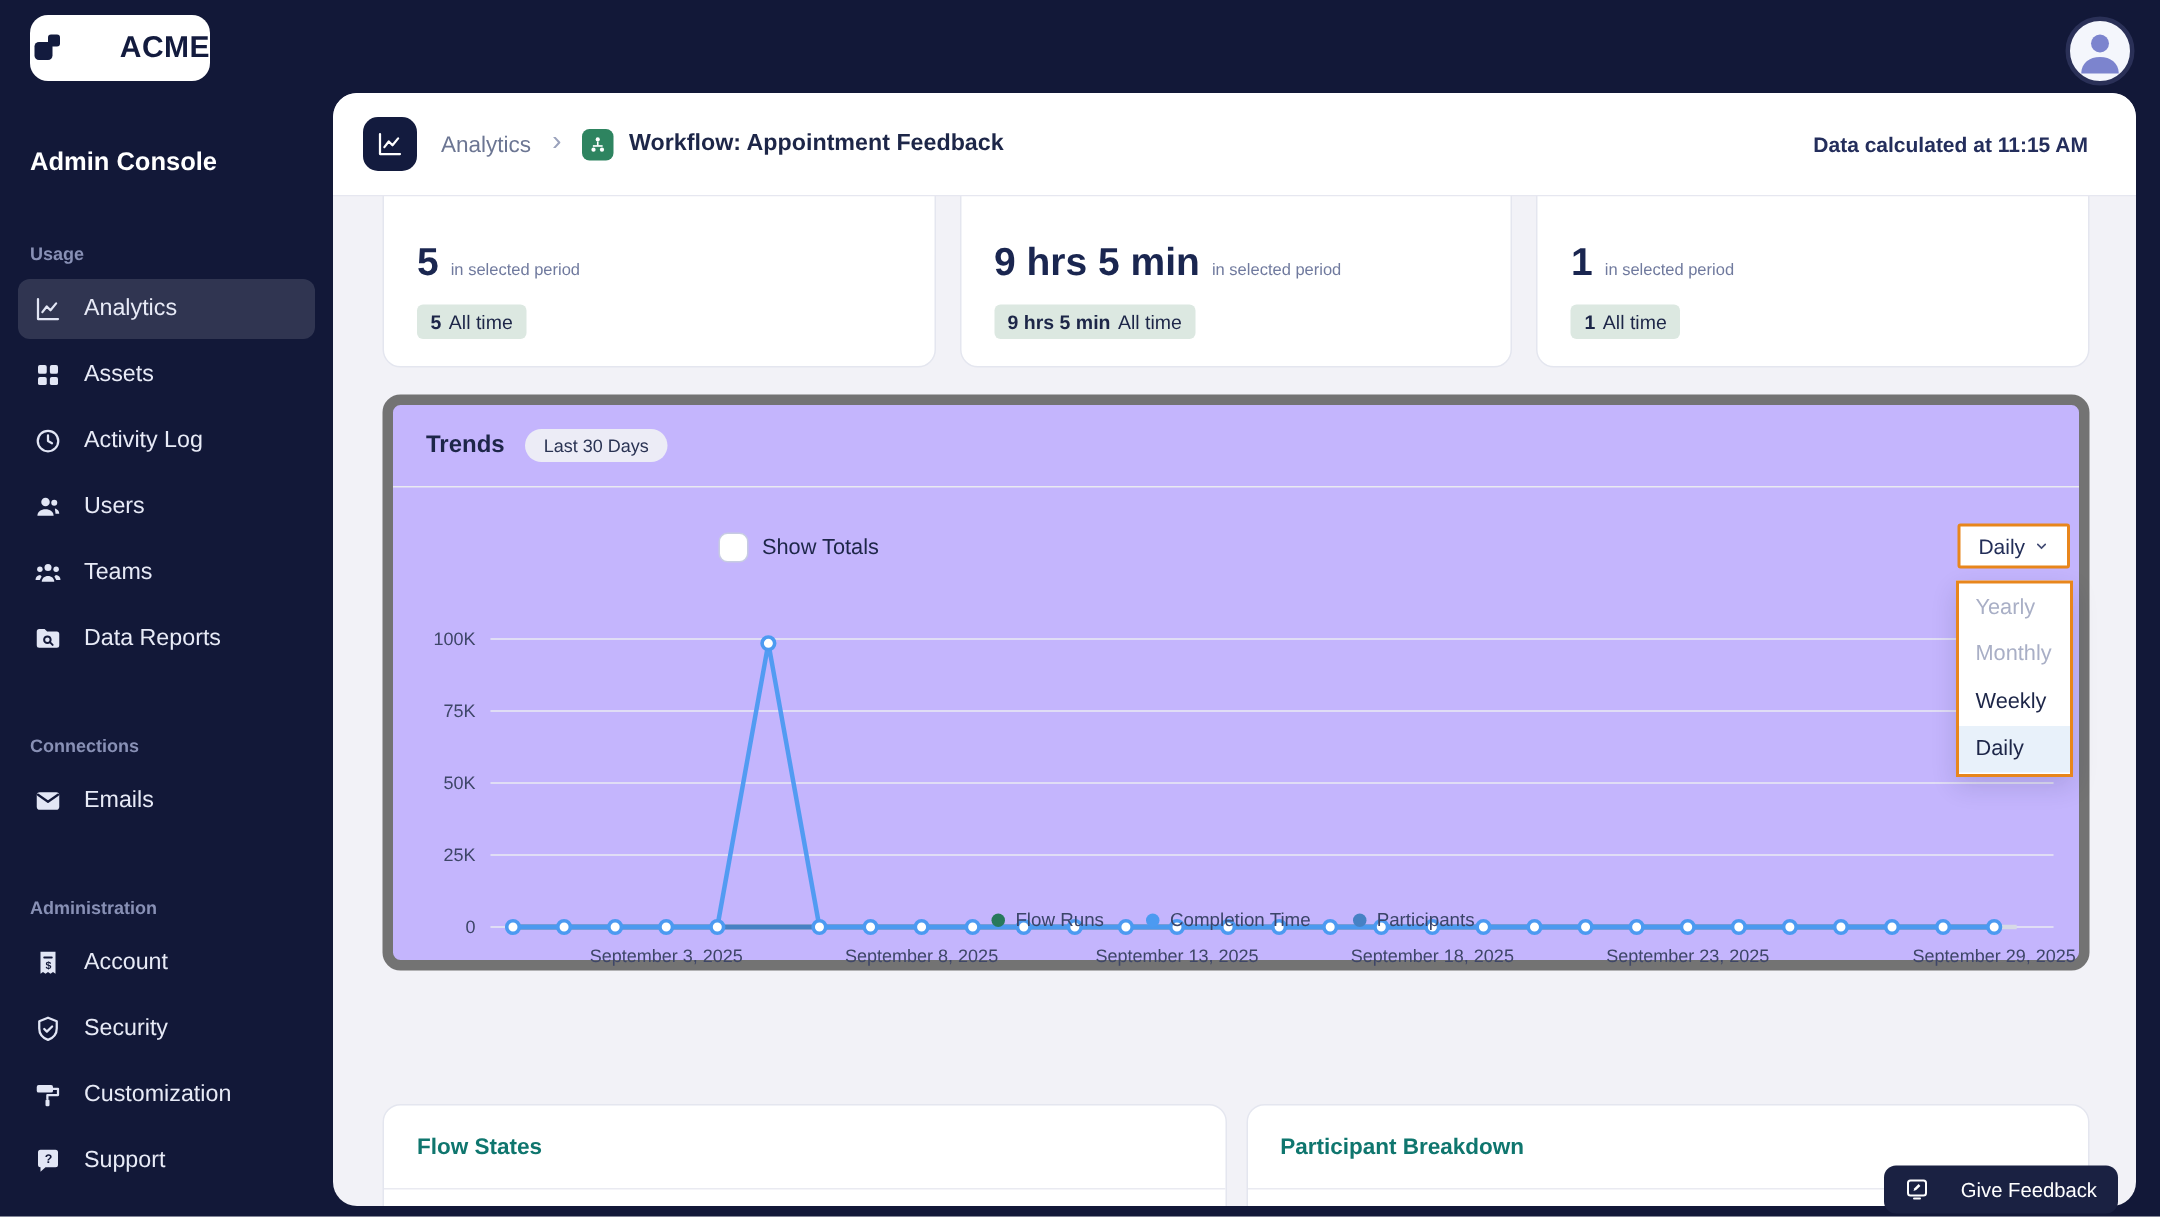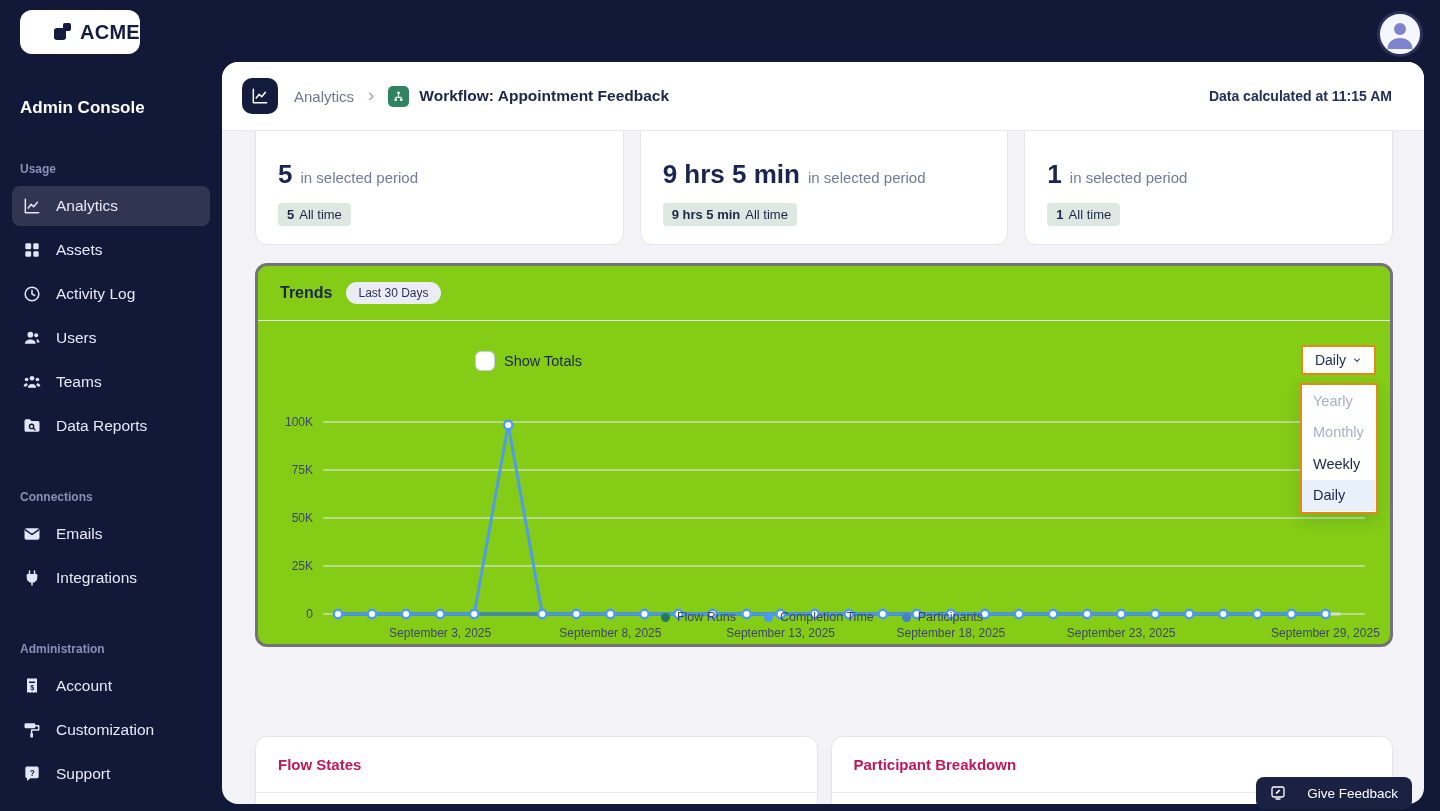--- a/index.html
+++ b/index.html
@@ -6,21 +6,21 @@
   html,body { width:1440px; height:811px; }
   body {
     position:relative; overflow:hidden;
     background:#121838;
     font-family:"Liberation Sans", sans-serif;
     color:#1D2648;
   }
   
   .sidebar { position:absolute; left:0; top:0; width:222px; height:811px; padding:0 12px; }
   .logo-box { margin:10px 8px 0; width:120px; height:44px; background:#fff; border-radius:12px;
-    display:flex; align-items:center; justify-content:flex-end; gap:5px; }
+    display:flex; align-items:center; justify-content:space-between; gap:5px; }
   .logo-text { font-size:20px; font-weight:800; color:#131B3E; letter-spacing:.3px; }
   .admin-title { margin:44px 8px 0; color:#FFFFFF; font-size:17px; font-weight:700; }
   .section-label { margin:44px 8px 10px; color:#8890B5; font-size:12px; font-weight:700; }
   .nav-item { height:40px; margin:4px 0; border-radius:8px; display:flex; align-items:center;
     gap:14px; padding:0 10px; color:#E7EAF6; font-size:15.5px; font-weight:500; cursor:pointer; }
   .nav-item.active { background:rgba(255,255,255,.13); }
   .nav-icon { width:20px; height:20px; flex:0 0 20px; display:flex; }
   .nav-icon svg { width:20px; height:20px; }
   
   .avatar { position:absolute; right:17px; top:11px; width:46px; height:46px; border-radius:50%;
@@ -38,27 +38,27 @@
   .wf-iconbox { width:21px; height:21px; border-radius:5px; background:#2E8460;
     display:flex; align-items:center; justify-content:center; margin-right:10px; }
   .crumb-current { color:#1D2648; font-size:15.5px; font-weight:700; }
   .calc-time { margin-left:auto; color:#242E5C; font-size:14px; font-weight:700; }
   .panel-body { position:relative; height:673px; }
   
   .stats-row { position:absolute; z-index:1; left:33px; top:-66px; width:1138px; display:flex; gap:16px; }
   .stat-card { flex:1; height:180px; background:#fff; border:1px solid #E4E6EF; border-radius:12px; padding:0 22px; }
   .stat-line { margin-top:93px; display:flex; align-items:baseline; gap:8px; }
   .stat-value { font-size:26px; font-weight:800; color:#1A2650; }
-  .stat-caption { font-size:15px; color:#707A9E; }
+  .stat-caption { font-size:11px; color:#707A9E; }
   .stat-badge { display:inline-flex; gap:5px; align-items:center; margin-top:13px;
     background:#DCE8E1; border-radius:4px; padding:4px 9px; font-size:13px; color:#1D2648; }
   .stat-badge b { font-weight:700; }
   
   .trends-card { position:absolute; left:33px; top:132px; width:1138px; height:384px;
-    background:#84cc16; border:3px solid #737373; border-radius:12px; }
+    background:#c4b5fd; border:7px solid #737373; border-radius:12px; }
   .trends-header { height:55px; border-bottom:1px solid #E9EAF1; display:flex; align-items:center; padding:0 22px; }
   .trends-title { font-size:16px; font-weight:700; color:#1D2648; }
   .range-badge { margin-left:14px; background:#ECECF6; border-radius:12px; padding:4px 12px;
     font-size:12px; color:#2A3353; }
   .metrics-select { position:absolute; left:22px; top:76px; width:174px; height:38px;
     border:1px solid #D5D8E6; border-radius:8px; background:#fff; display:flex; align-items:center;
     padding:0 13px; cursor:pointer; }
   .metrics-select span { font-size:14px; font-weight:700; color:#1D2648; }
   .metrics-select .chev { margin-left:auto; }
   .totals-wrap { position:absolute; left:217px; top:85px; display:flex; align-items:center; gap:9px; }
@@ -76,21 +76,21 @@
   .gran-opt.selected { background:#E8F1FA; }
   .chart-wrap { position:absolute; left:17px; top:142px; width:1105px; height:240px; }
   .legend { position:absolute; left:0; right:4px; bottom:20px; display:flex; justify-content:center; gap:28px; }
   .legend-item { display:flex; align-items:center; gap:7px; }
   .legend-dot { width:9px; height:9px; border-radius:50%; }
   .legend-label { font-size:12.5px; color:#3A4468; }
   
   .bottom-row { position:absolute; left:33px; top:605px; width:1138px; display:flex; gap:13px; }
   .bottom-card { flex:1; height:150px; background:#fff; border:1px solid #E4E6EF; border-radius:12px; }
   .bottom-card-header { height:56px; border-bottom:1px solid #E9EAF1; display:flex; align-items:center; padding:0 22px; }
-  .bottom-card-title { font-size:15px; font-weight:700; color:#be185d; }
+  .bottom-card-title { font-size:15px; font-weight:700; color:#0f766e; }
   
   .feedback-btn { position:absolute; z-index:20; right:28px; top:777px; height:32px;
     background:#1A2142; border-radius:8px; display:flex; align-items:center; gap:8px;
     padding:0 14px; color:#fff; font-size:13.5px; cursor:pointer; }
   svg.stroke-ico { fill:none; stroke:#E2E6F5; stroke-width:1.8; stroke-linecap:round; stroke-linejoin:round; }
 </style>
 </head>
 <body>
 
 <nav class="sidebar">
@@ -173,42 +173,41 @@
 
   <div class="nav-item">
     <span class="nav-icon">
       <svg viewBox="0 0 24 24">
           <rect x="3" y="5" width="18" height="14" rx="2.5" fill="#E2E6F5"></rect>
           <path d="M4 7l8 5.6L20 7" stroke="#121838" stroke-width="1.8" fill="none" stroke-linecap="round" stroke-linejoin="round"></path>
         </svg>
     </span>
     <span>Emails</span>
   </div>
-  <div class="nav-item">
-    <span class="nav-icon">
-      <svg class="stroke-ico" viewBox="0 0 24 24">
-          <path d="M9 3.5V8M15 3.5V8"></path>
-          <path d="M6.5 8h11v3.5a5.5 5.5 0 01-11 0z" fill="#E2E6F5"></path>
-          <path d="M12 17v3.5"></path>
-        </svg>
-    </span>
-    <span>Integrations</span>
-  </div>
 
   <div class="section-label">Administration</div>
 
   <div class="nav-item">
     <span class="nav-icon">
       <svg viewBox="0 0 24 24">
           <path fill="#E2E6F5" d="M6 3h12v17.5l-2-1.4-2 1.4-2-1.4-2 1.4-2-1.4-2 1.4z"></path>
           <path d="M9 7.5h6" stroke="#121838" stroke-width="1.6" stroke-linecap="round"></path>
           <text x="10" y="16.5" font-size="8.5" font-weight="bold" fill="#121838" font-family="Liberation Sans, sans-serif">$</text>
         </svg>
     </span>
     <span>Account</span>
+  </div>
+  <div class="nav-item">
+    <span class="nav-icon">
+      <svg class="stroke-ico" viewBox="0 0 24 24">
+          <path d="M12 3l7 2.8v5.7c0 4.6-3 7.6-7 9.2-4-1.6-7-4.6-7-9.2V5.8z"></path>
+          <path d="M9 12l2.1 2.1L15.3 10"></path>
+        </svg>
+    </span>
+    <span>Security</span>
   </div>
   <div class="nav-item">
     <span class="nav-icon">
       <svg viewBox="0 0 24 24">
           <rect x="3" y="4" width="13" height="6" rx="1.5" fill="#E2E6F5"></rect>
           <path d="M16 7h4v5h-8.5v3" fill="none" stroke="#E2E6F5" stroke-width="1.8" stroke-linecap="round" stroke-linejoin="round"></path>
           <rect x="10" y="15.5" width="3.2" height="5.5" rx="1" fill="#E2E6F5"></rect>
         </svg>
     </span>
     <span>Customization</span>

